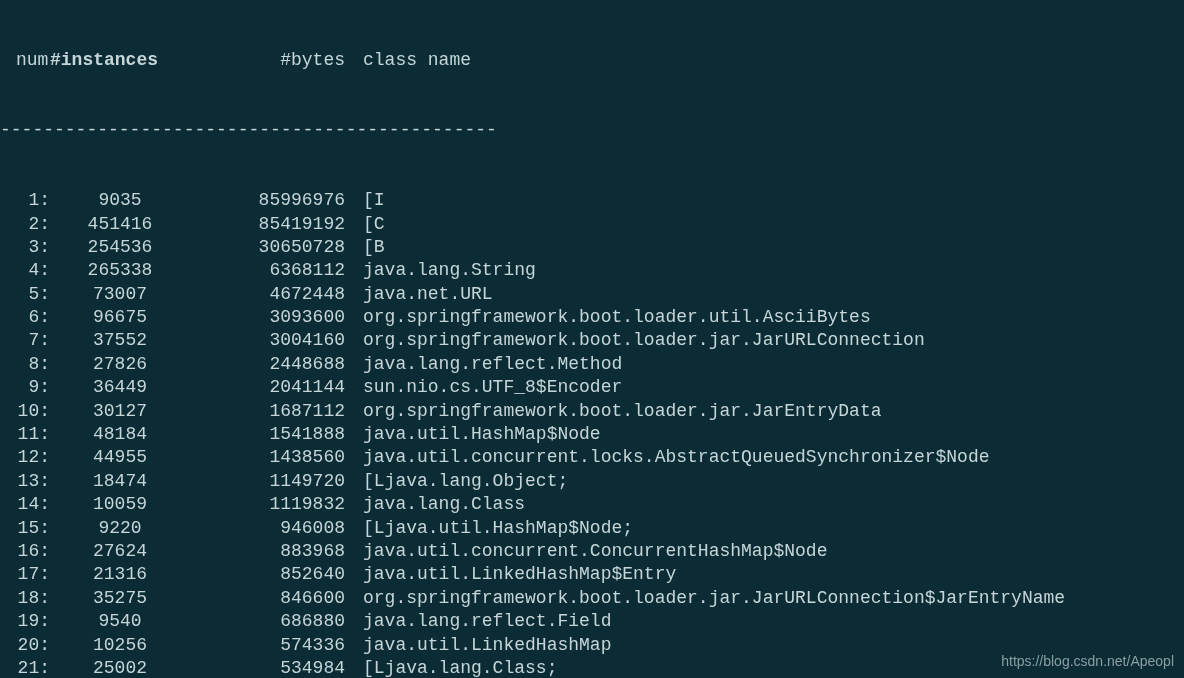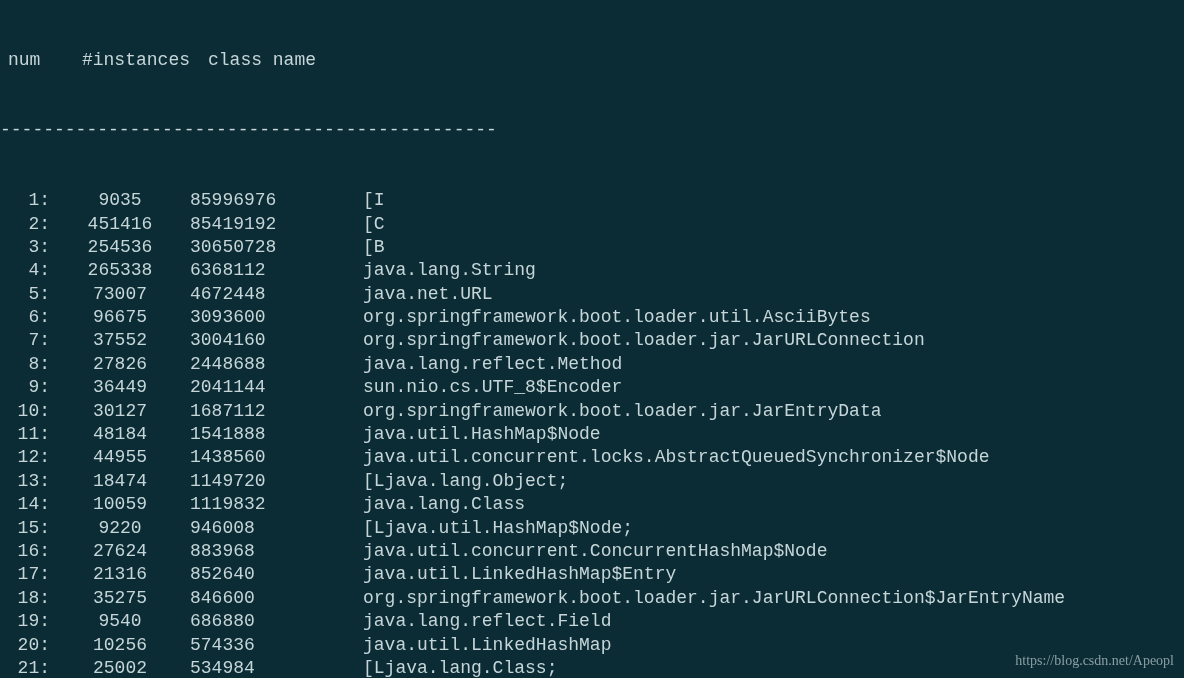--- a/index.html
+++ b/index.html
@@ -34,58 +34,59 @@
     .col-num {
       width: 50px;
       text-align: right;
     }
     .col-instances {
       width: 140px;
       text-align: center;
     }
     .col-bytes {
       width: 155px;
-      text-align: left;
+      text-align: right;
     }
     .col-class {
       padding-left: 18px;
       text-align: left;
     }
     .header-num {
       width: 50px;
       text-align: left;
-      padding-left: 8px;
+      padding-left: 16px;
     }
     .header-instances {
       width: 140px;
-      text-align: right;
+      font-weight: bold;
     }
     .header-bytes {
       width: 155px;
       text-align: right;
     }
     .header-class {
       padding-left: 18px;
       text-align: center;
     }
     .watermark {
       position: absolute;
       bottom: 8px;
       right: 10px;
       color: #8a9fa3;
       font-size: 14px;
-      font-family: Liberation Serif, serif;
+      font-family: Liberation Sans, sans-serif;
     }
   </style>
 </head>
 <body>
 
 <div class="terminal-output">
   <div class="header-row">
     <span class="header-num">num</span>
     <span class="header-instances">#instances</span>
+    <span class="header-bytes">#bytes</span>
     <span class="header-class">class name</span>
   </div>
   <div class="divider-row">----------------------------------------------</div>
   <div id="rows-container"><div class="data-row"><span class="col-num">1:</span><span class="col-instances">9035</span><span class="col-bytes">85996976</span><span class="col-class">[I</span></div><div class="data-row"><span class="col-num">2:</span><span class="col-instances">451416</span><span class="col-bytes">85419192</span><span class="col-class">[C</span></div><div class="data-row"><span class="col-num">3:</span><span class="col-instances">254536</span><span class="col-bytes">30650728</span><span class="col-class">[B</span></div><div class="data-row"><span class="col-num">4:</span><span class="col-instances">265338</span><span class="col-bytes">6368112</span><span class="col-class">java.lang.String</span></div><div class="data-row"><span class="col-num">5:</span><span class="col-instances">73007</span><span class="col-bytes">4672448</span><span class="col-class">java.net.URL</span></div><div class="data-row"><span class="col-num">6:</span><span class="col-instances">96675</span><span class="col-bytes">3093600</span><span class="col-class">org.springframework.boot.loader.util.AsciiBytes</span></div><div class="data-row"><span class="col-num">7:</span><span class="col-instances">37552</span><span class="col-bytes">3004160</span><span class="col-class">org.springframework.boot.loader.jar.JarURLConnection</span></div><div class="data-row"><span class="col-num">8:</span><span class="col-instances">27826</span><span class="col-bytes">2448688</span><span class="col-class">java.lang.reflect.Method</span></div><div class="data-row"><span class="col-num">9:</span><span class="col-instances">36449</span><span class="col-bytes">2041144</span><span class="col-class">sun.nio.cs.UTF_8$Encoder</span></div><div class="data-row"><span class="col-num">10:</span><span class="col-instances">30127</span><span class="col-bytes">1687112</span><span class="col-class">org.springframework.boot.loader.jar.JarEntryData</span></div><div class="data-row"><span class="col-num">11:</span><span class="col-instances">48184</span><span class="col-bytes">1541888</span><span class="col-class">java.util.HashMap$Node</span></div><div class="data-row"><span class="col-num">12:</span><span class="col-instances">44955</span><span class="col-bytes">1438560</span><span class="col-class">java.util.concurrent.locks.AbstractQueuedSynchronizer$Node</span></div><div class="data-row"><span class="col-num">13:</span><span class="col-instances">18474</span><span class="col-bytes">1149720</span><span class="col-class">[Ljava.lang.Object;</span></div><div class="data-row"><span class="col-num">14:</span><span class="col-instances">10059</span><span class="col-bytes">1119832</span><span class="col-class">java.lang.Class</span></div><div class="data-row"><span class="col-num">15:</span><span class="col-instances">9220</span><span class="col-bytes">946008</span><span class="col-class">[Ljava.util.HashMap$Node;</span></div><div class="data-row"><span class="col-num">16:</span><span class="col-instances">27624</span><span class="col-bytes">883968</span><span class="col-class">java.util.concurrent.ConcurrentHashMap$Node</span></div><div class="data-row"><span class="col-num">17:</span><span class="col-instances">21316</span><span class="col-bytes">852640</span><span class="col-class">java.util.LinkedHashMap$Entry</span></div><div class="data-row"><span class="col-num">18:</span><span class="col-instances">35275</span><span class="col-bytes">846600</span><span class="col-class">org.springframework.boot.loader.jar.JarURLConnection$JarEntryName</span></div><div class="data-row"><span class="col-num">19:</span><span class="col-instances">9540</span><span class="col-bytes">686880</span><span class="col-class">java.lang.reflect.Field</span></div><div class="data-row"><span class="col-num">20:</span><span class="col-instances">10256</span><span class="col-bytes">574336</span><span class="col-class">java.util.LinkedHashMap</span></div><div class="data-row"><span class="col-num">21:</span><span class="col-instances">25002</span><span class="col-bytes">534984</span><span class="col-class">[Ljava.lang.Class;</span></div></div>
 </div>
 
 <div class="watermark">https://blog.csdn.net/Apeopl</div>
 
 </body></html>

